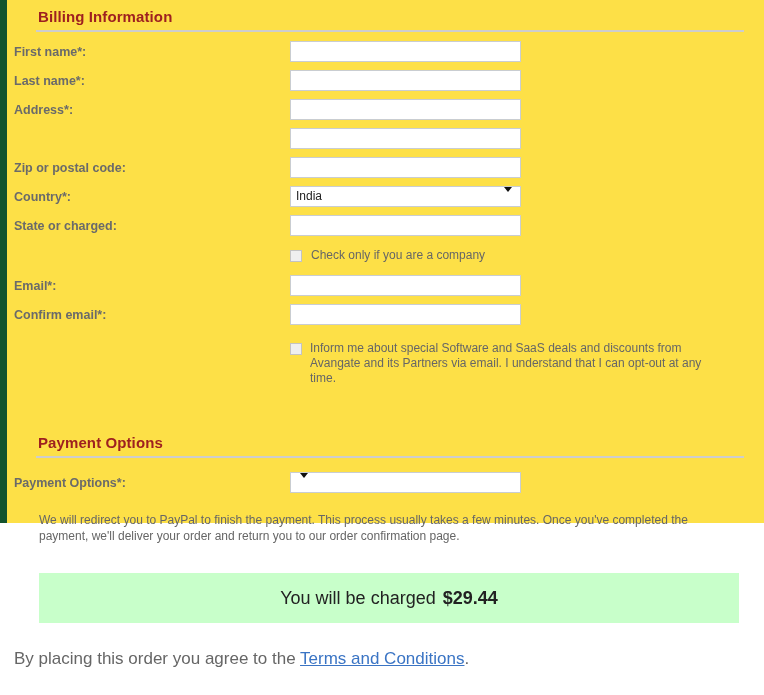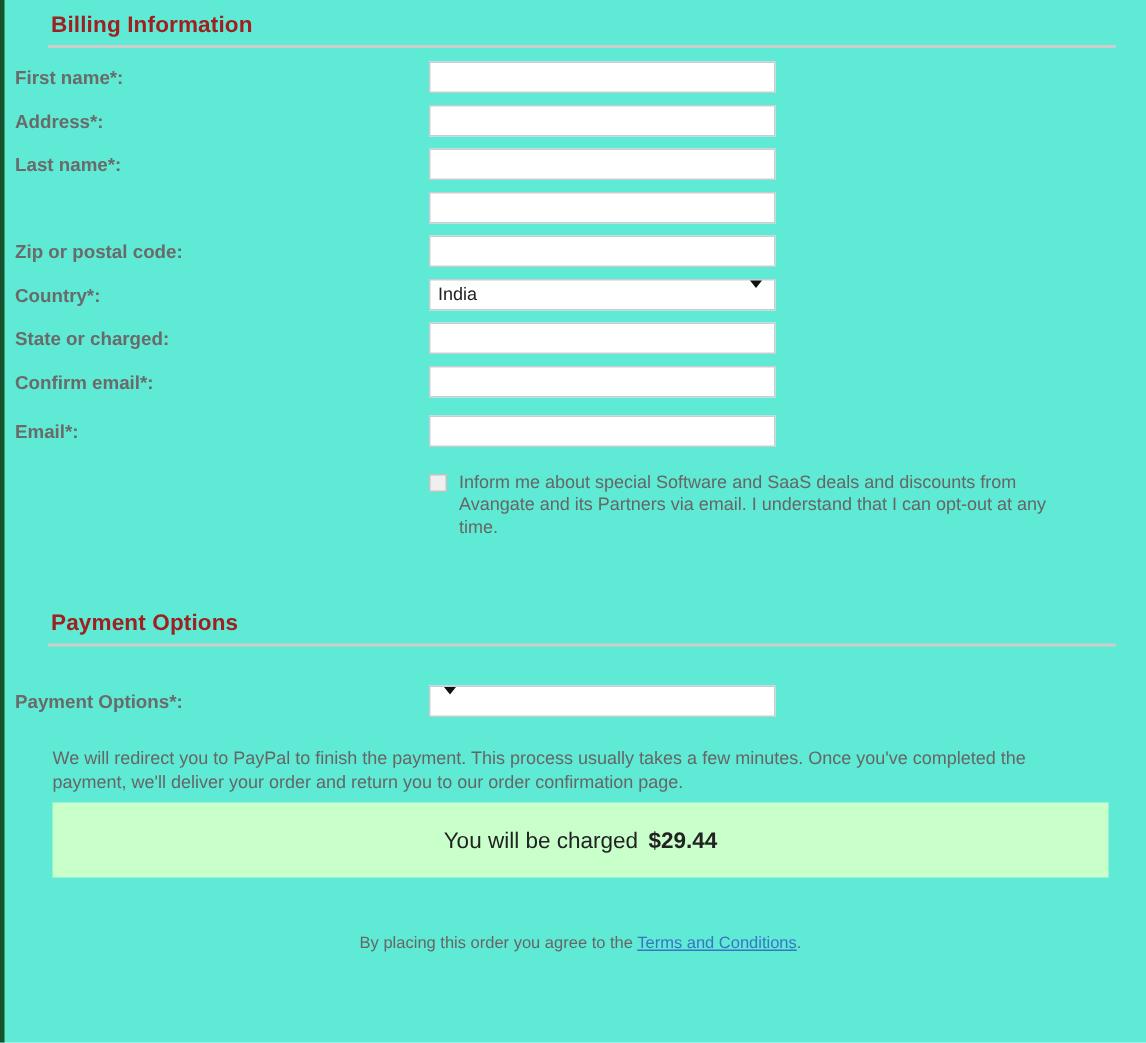--- a/index.html
+++ b/index.html
@@ -14,24 +14,24 @@
     position: relative;
     font-family: "Liberation Sans", sans-serif;
     font-size: 12px;
     color: #555555;
     overflow: hidden;
   }
 
   #page {
     position: relative;
     width: 764px;
-    height: 695px;
-    background: #5eead4;
+    height: 523px;
+    background: #fde047;
     padding-left: 7px;
-    border-left: 3px solid #14532d;
+    border-left: 7px solid #14532d;
   }
 
   
   .section {
     position: relative;
   }
   .section-title {
     font-size: 15px;
     font-weight: bold;
     color: #9e2020;
@@ -142,38 +142,38 @@
   
   .pay-wrap { margin-top: 40px; }
   .pay-note {
     margin: 19px 25px 0 25px;
     font-size: 12px;
     color: #666666;
     line-height: 16px;
     max-width: 690px;
   }
   .charge-box {
-    margin: 6px 25px 0 25px;
+    margin: 29px 25px 0 25px;
     height: 50px;
     background: #c8ffca;
     display: flex;
     align-items: center;
     justify-content: center;
-    font-size: 15px;
+    font-size: 18px;
     color: #222222;
   }
   .charge-box .amount {
     font-weight: bold;
     margin-left: 7px;
   }
 
   .terms {
-    margin-top: 38px;
-    text-align: center;
-    font-size: 11px;
+    margin-top: 26px;
+    text-align: left;
+    font-size: 17px;
     color: #666666;
   }
   .terms a {
     color: #3a74c4;
     text-decoration: underline;
   }
 </style>
 </head>
 <body>
 
@@ -186,28 +186,28 @@
     <div class="form">
 
       <div class="row">
         <div class="row-label">First name*:</div>
         <div class="row-field">
           <input class="txt" type="text" value="" style="">
         </div>
       </div>
 
       <div class="row">
+        <div class="row-label">Last name*:</div>
+        <div class="row-field">
+          <input class="txt" type="text" value="" style="">
+        </div>
+      </div>
+
+      <div class="row">
         <div class="row-label">Address*:</div>
-        <div class="row-field">
-          <input class="txt" type="text" value="" style="">
-        </div>
-      </div>
-
-      <div class="row">
-        <div class="row-label">Last name*:</div>
         <div class="row-field">
           <input class="txt" type="text" value="" style="">
         </div>
       </div>
 
       <div class="row">
         <div class="row-label"></div>
         <div class="row-field">
           <input class="txt" type="text" value="" style="">
         </div>
@@ -231,49 +231,54 @@
         </div>
       </div>
 
       <div class="row">
         <div class="row-label">State or charged:</div>
         <div class="row-field">
           <input class="txt" type="text" value="" style="">
         </div>
       </div>
 
-
-      <div class="row">
-        <div class="row-label">Confirm email*:</div>
-        <div class="row-field">
-          <input class="txt" type="text" value="" style="">
-        </div>
+      <div class="check-row company" style="margin-top:12px;">
+        <div class="spacer"></div>
+        <div class="check-box"></div>
+        <div class="check-label">Check only if you are a company</div>
       </div>
 
       <div class="row" style="margin-top:12px;">
         <div class="row-label">Email*:</div>
+        <div class="row-field">
+          <input class="txt" type="text" value="" style="">
+        </div>
+      </div>
+
+      <div class="row">
+        <div class="row-label">Confirm email*:</div>
         <div class="row-field">
           <input class="txt" type="text" value="" style="">
         </div>
       </div>
 
       <div class="check-row newsletter">
         <div class="spacer"></div>
         <div class="check-box"></div>
         <div class="check-label">Inform me about special Software and SaaS deals and discounts from Avangate and its Partners via email. I understand that I can opt-out at any time.</div>
       </div>
 
     </div>
   </div>
 
   <div class="section pay-wrap">
     <div class="section-title">Payment Options</div>
     <div class="section-rule"></div>
 
-    <div class="form" style="padding-top:26px;">
+    <div class="form" style="padding-top:14px;">
       <div class="row">
         <div class="row-label">Payment Options*:</div>
         <div class="row-field">
           <div class="sel">
             <span class="arrow"></span>
           </div>
         </div>
       </div>
     </div>
 

